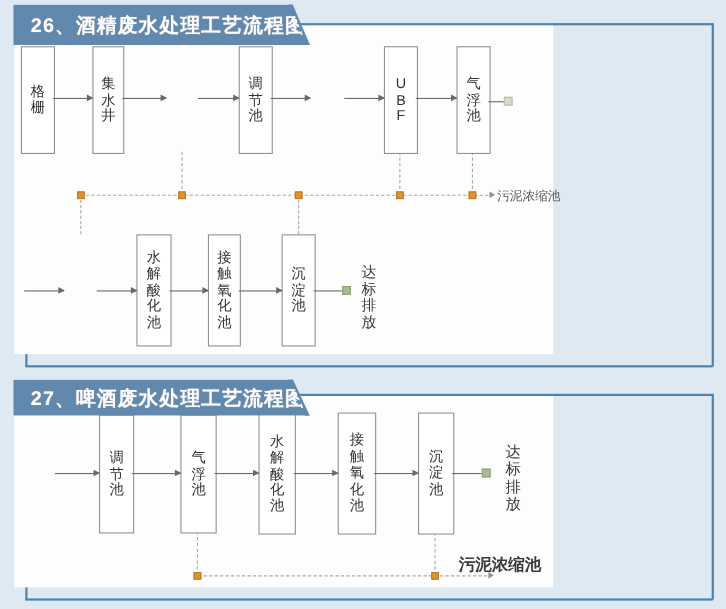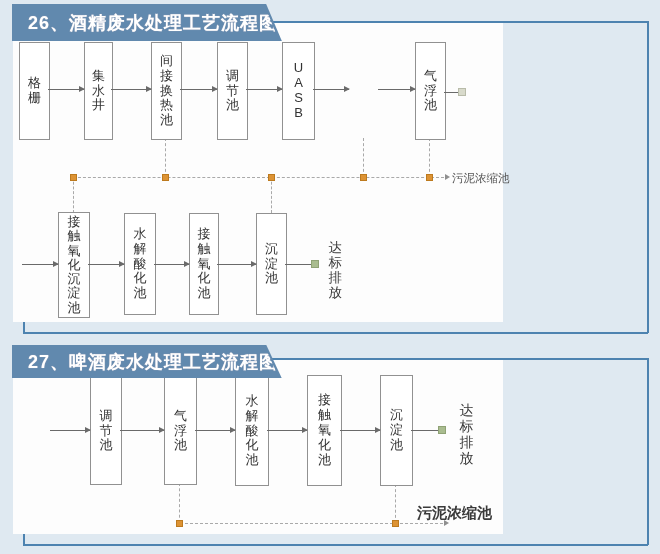--- a/index.html
+++ b/index.html
@@ -61,28 +61,25 @@
       <h2>26、酒精废水处理工艺流程图</h2>
     </div>
     <div class="banner-stripe" style="left:270px;top:4px;height:37px;"></div>
 
     <div class="pbox" style="left:19px;top:42px;width:29px;height:96px;">
         <span class="vtxt">格栅</span>
       </div>
     <div class="pbox" style="left:84px;top:42px;width:27px;height:96px;">
         <span class="vtxt">集水井</span>
       </div>
-    <div class="pbox" style="left:151px;top:42px;width:29px;height:96px;">
-        <span class="vtxt">间接换热池</span>
-      </div>
     <div class="pbox" style="left:217px;top:42px;width:29px;height:96px;">
         <span class="vtxt">调节池</span>
       </div>
-    <div class="pbox" style="left:282px;top:42px;width:31px;height:96px;">
-        <span class="vtxt">UASB</span>
+    <div class="pbox" style="left:349px;top:42px;width:29px;height:96px;">
+        <span class="vtxt">UBF</span>
       </div>
     <div class="pbox" style="left:415px;top:42px;width:29px;height:96px;">
         <span class="vtxt">气浮池</span>
       </div>
 
     <div class="harrow" style="left:48px;top:89px;width:36px;"></div>
     <div class="harrow" style="left:111px;top:89px;width:40px;"></div>
     <div class="harrow" style="left:180px;top:89px;width:37px;"></div>
     <div class="harrow" style="left:246px;top:89px;width:36px;"></div>
     <div class="harrow" style="left:313px;top:89px;width:36px;"></div>
@@ -97,23 +94,20 @@
     <div class="vdash" style="left:73px;top:177px;height:36px;"></div>
     <div class="vdash" style="left:271px;top:177px;height:36px;"></div>
     <div class="dash-ah" style="left:445px;top:174px;"></div>
     <div class="node" style="left:70px;top:174px;"></div>
     <div class="node" style="left:162px;top:174px;"></div>
     <div class="node" style="left:268px;top:174px;"></div>
     <div class="node" style="left:360px;top:174px;"></div>
     <div class="node" style="left:426px;top:174px;"></div>
     <div class="side-label" style="left:452px;top:171px;font-size:11.5px;color:#555;">污泥浓缩池</div>
 
-    <div class="pbox" style="left:58px;top:212px;width:30px;height:104px;">
-        <span class="vtxt" style="line-height:1.1;">接触氧化沉淀池</span>
-      </div>
     <div class="pbox" style="left:124px;top:213px;width:30px;height:100px;">
         <span class="vtxt">水解酸化池</span>
       </div>
     <div class="pbox" style="left:189px;top:213px;width:28px;height:100px;">
         <span class="vtxt">接触氧化池</span>
       </div>
     <div class="pbox" style="left:256px;top:213px;width:29px;height:100px;">
         <span class="vtxt">沉淀池</span>
       </div>
 

